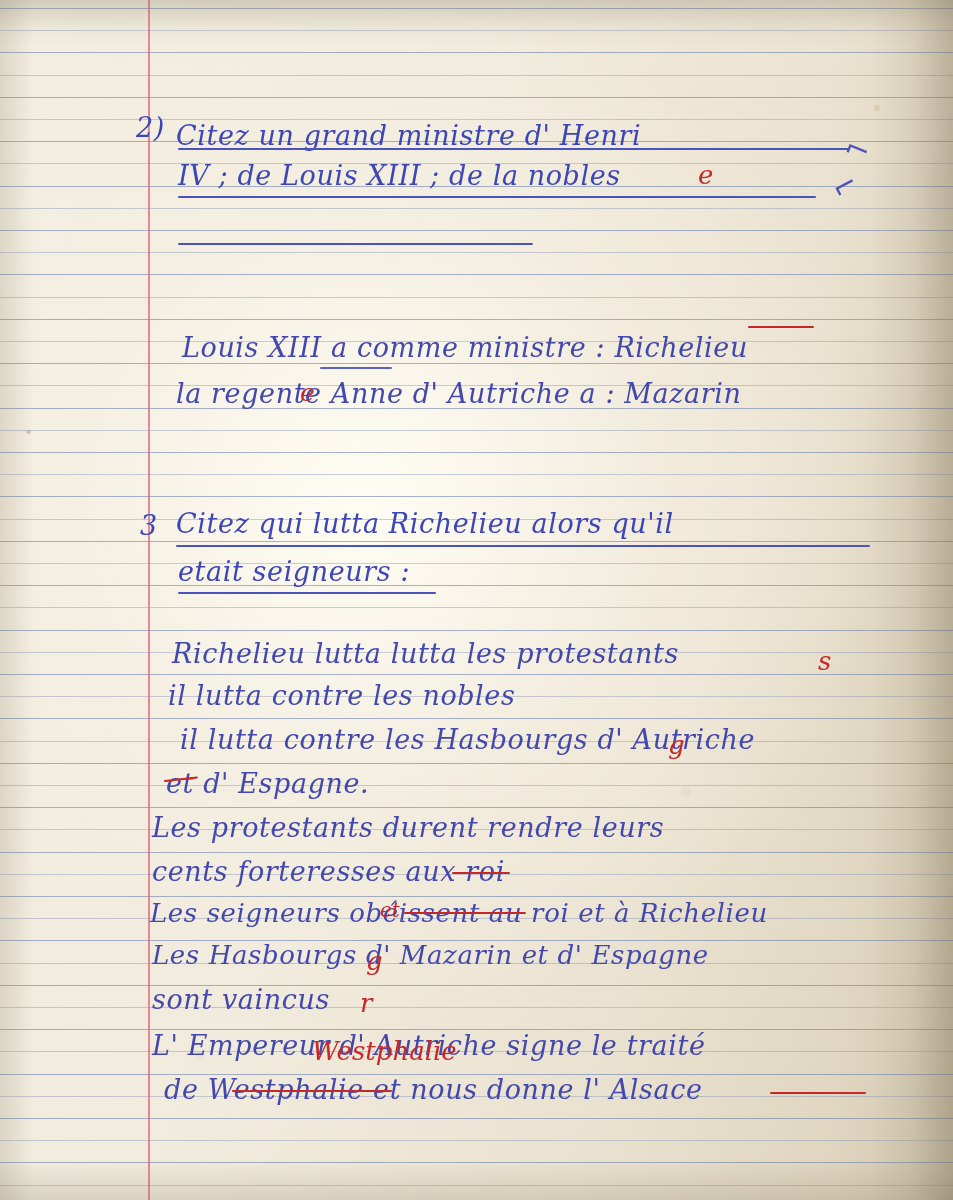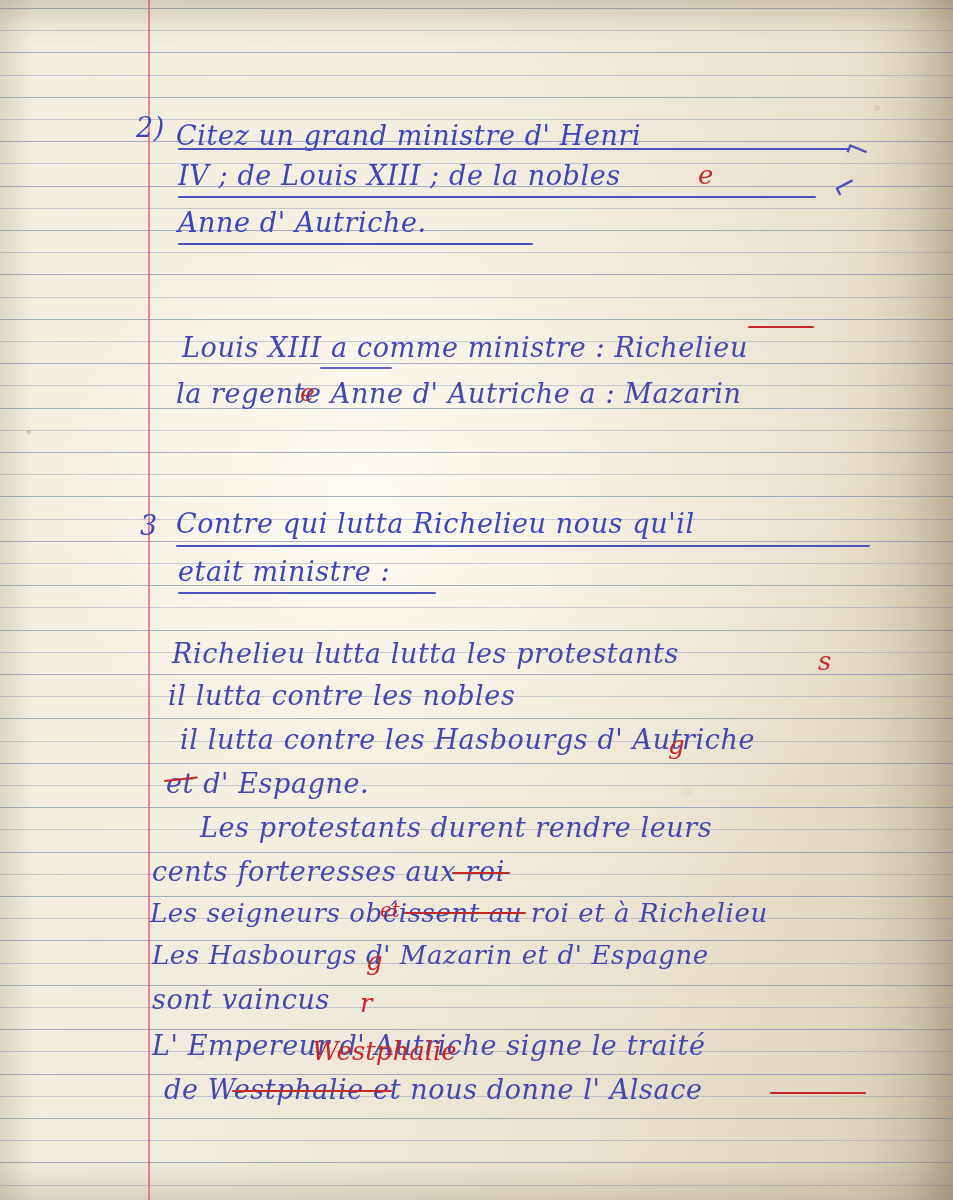--- a/index.html
+++ b/index.html
@@ -217,50 +217,49 @@
     <div class="hw l-q ink-blue" style="left:136px; top:112px;">2)</div>
     <div class="hw l-q ink-blue" style="left:176px; top:120px;">Citez un grand ministre d' Henri</div>
     <div class="u" style="left:178px; top:148px; width:672px;"></div>
     <div class="swoosh" style="left:845px; top:132px; font-size:30px; transform:rotate(22deg);">⌐</div>
 
     <div class="hw l-q ink-blue" style="left:178px; top:160px;">IV ; de Louis XIII ; de la nobles</div>
     <div class="u" style="left:178px; top:196px; width:638px;"></div>
     <div class="scribble" style="left:698px; top:160px; font-size:26px;">e</div>
     <div class="swoosh" style="left:832px; top:168px; font-size:30px; transform:rotate(-28deg);">⌐</div>
 
-    <div class="hw l-q ink-blue" style="left:178px; top:207px;">Anne d' Autriche.</div>
     <div class="u" style="left:178px; top:243px; width:355px;"></div>
 
     <div class="strike" style="left:748px; top:326px; width:66px; height:2px;"></div>
 
     <div class="hw l-a ink-blue2" style="left:182px; top:332px;">Louis XIII a comme ministre : Richelieu</div>
     <div class="u thin" style="left:320px; top:367px; width:72px;"></div>
 
     <div class="hw l-a ink-blue2" style="left:176px; top:378px;">la regente Anne d' Autriche a : Mazarin</div>
     <div class="scribble" style="left:300px; top:378px; font-size:25px;">e</div>
 
     <div class="hw l-q ink-blue" style="left:140px; top:510px;">3</div>
-    <div class="hw l-q ink-blue" style="left:176px; top:508px;">Contre qui lutta Richelieu nous qu'il</div>
+    <div class="hw l-q ink-blue" style="left:176px; top:508px;">Citez qui lutta Richelieu alors qu'il</div>
     <div class="u" style="left:176px; top:545px; width:694px;"></div>
 
-    <div class="hw l-q ink-blue" style="left:178px; top:556px;">etait ministre :</div>
+    <div class="hw l-q ink-blue" style="left:178px; top:556px;">etait seigneurs :</div>
     <div class="u" style="left:178px; top:592px; width:258px;"></div>
 
     <div class="hw l-a ink-blue2" style="left:172px; top:638px;">Richelieu lutta lutta les protestants</div>
     <div class="scribble" style="left:818px; top:646px; font-size:26px;">s</div>
 
     <div class="hw l-a ink-blue2" style="left:168px; top:680px;">il lutta contre les nobles</div>
 
     <div class="hw l-a ink-blue2" style="left:180px; top:724px;">il lutta contre les Hasbourgs d' Autriche</div>
     <div class="scribble" style="left:668px; top:730px; font-size:26px;">g</div>
 
     <div class="hw l-a ink-blue2" style="left:166px; top:768px;">et d' Espagne.</div>
     <div class="strike" style="left:164px; top:780px; width:34px; transform:rotate(-6deg);"></div>
 
-    <div class="hw l-a ink-blue2" style="left:152px; top:812px;margin-left:48px;">Les protestants durent rendre leurs</div>
+    <div class="hw l-a ink-blue2" style="left:152px; top:812px;">Les protestants durent rendre leurs</div>
 
     <div class="hw l-a ink-blue2" style="left:152px; top:856px;">cents forteresses aux roi</div>
     <div class="strike" style="left:452px; top:872px; width:58px;"></div>
 
     <div class="hw l-a ink-blue2" style="left:150px; top:898px; font-size:26px;">Les seigneurs obéissent au roi et à Richelieu</div>
     <div class="strike" style="left:404px; top:912px; width:122px;"></div>
     <div class="scribble" style="left:380px; top:898px; font-size:20px;">et</div>
 
     <div class="hw l-a ink-blue2" style="left:152px; top:940px; font-size:26px;">Les Hasbourgs d' Mazarin et d' Espagne</div>
     <div class="scribble" style="left:366px; top:946px; font-size:26px;">g</div>

